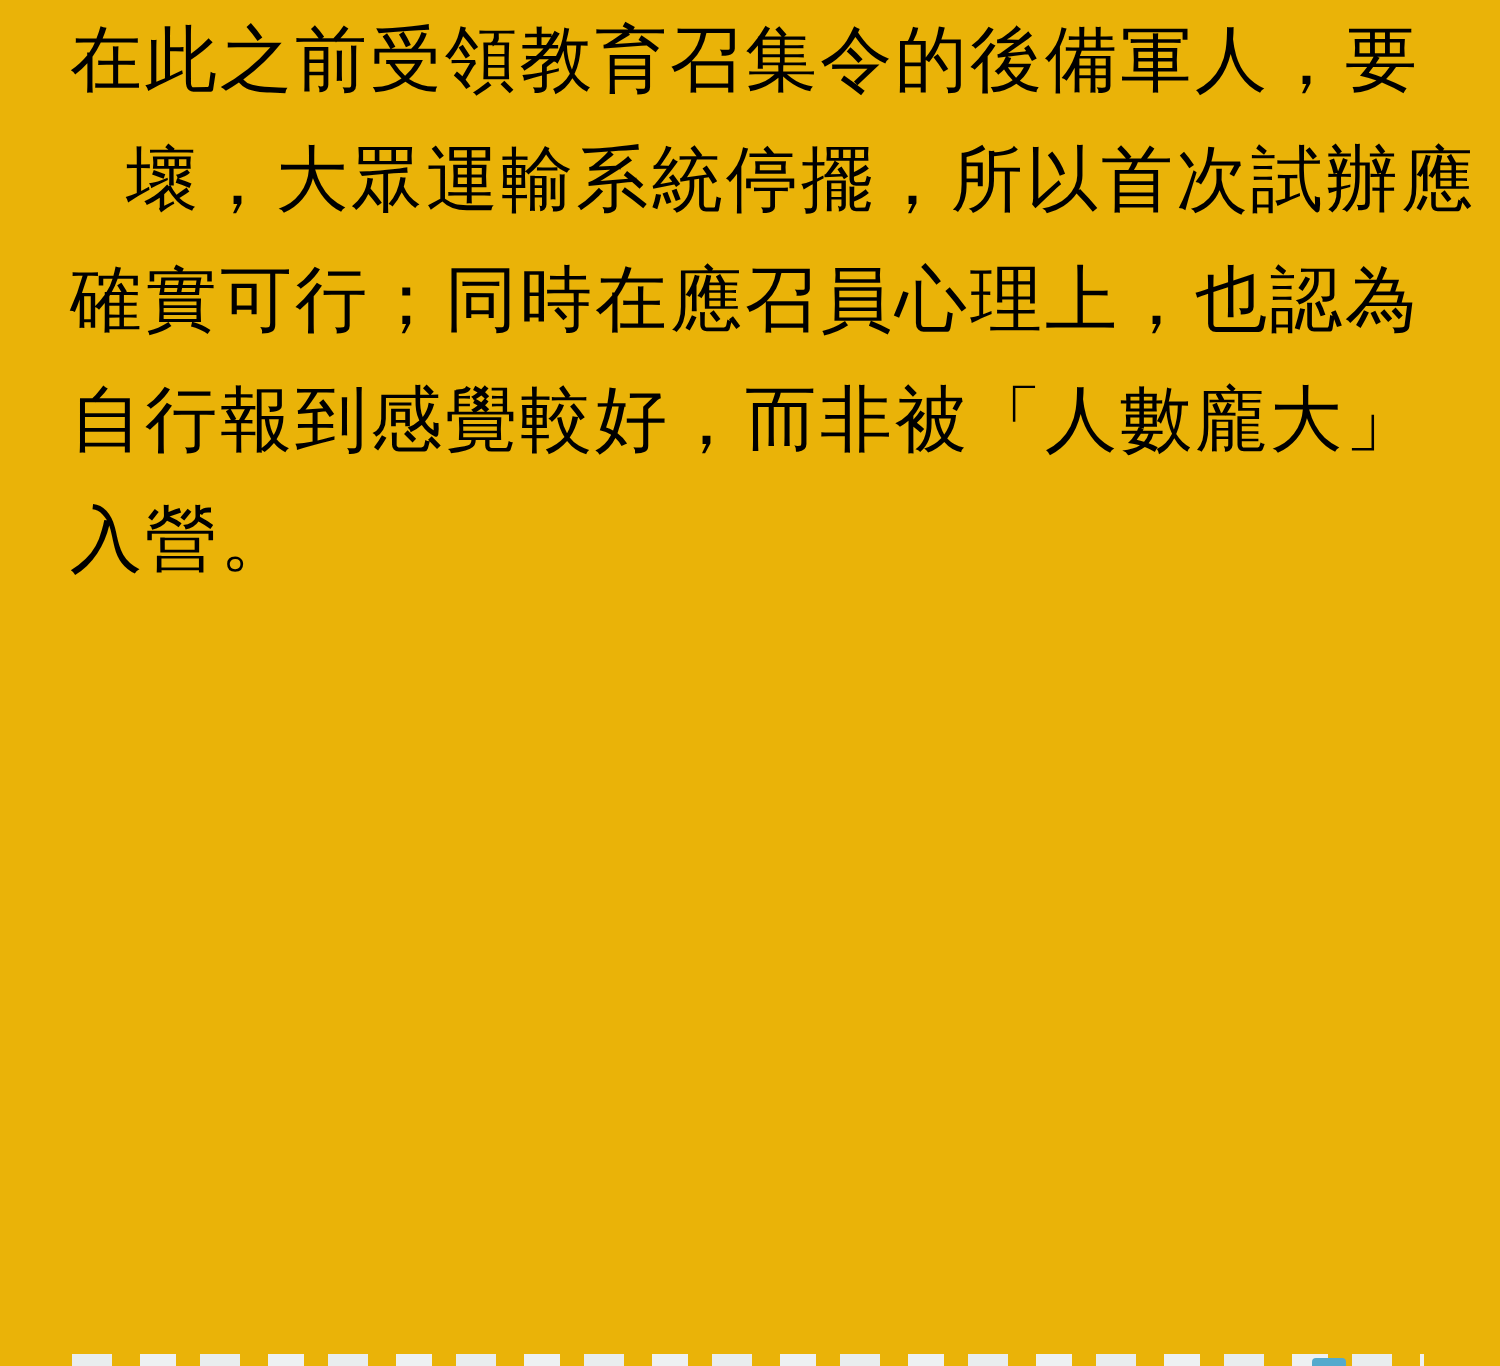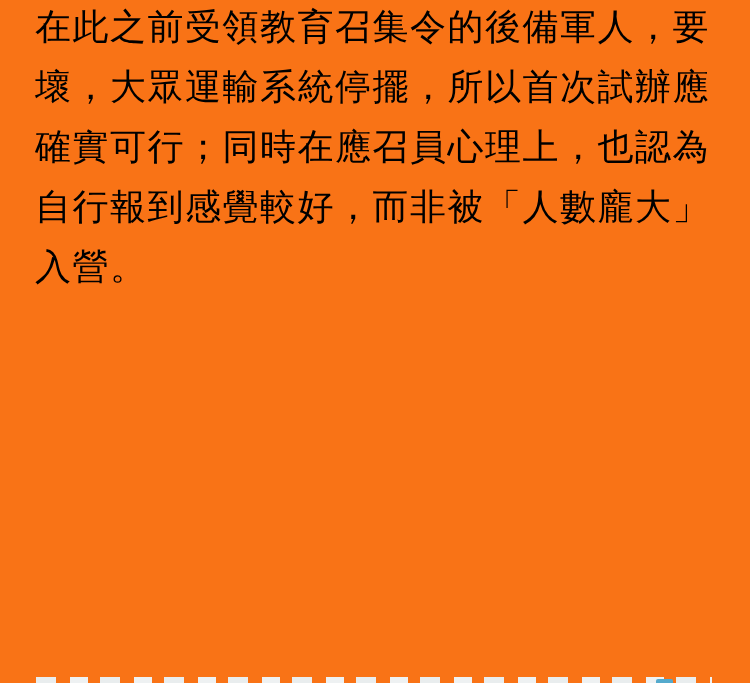--- a/index.html
+++ b/index.html
@@ -57,24 +57,24 @@
     top: 679px;
     width: 17px;
     height: 4px;
     border-radius: 2px 2px 0 0;
     z-index: 2;
   }
 </style>
 </head>
 <body>
 
-<div class="page" style="background: #f97316; font-family: Liberation Mono, monospace;">
+<div class="page" style="background: #eab308;">
   <div class="text-block">
     <p class="line" style="color: rgb(0, 0, 0);">在此之前受領教育召集令的後備軍人，要</p>
-    <p class="line" style="color: rgb(0, 0, 0);">壞，大眾運輸系統停擺，所以首次試辦應</p>
+    <p class="line" style="color: rgb(0, 0, 0); margin-left: 28px;">壞，大眾運輸系統停擺，所以首次試辦應</p>
     <p class="line" style="color: rgb(0, 0, 0);">確實可行；同時在應召員心理上，也認為</p>
     <p class="line" style="color: rgb(0, 0, 0);">自行報到感覺較好，而非被「人數龐大」</p>
     <p class="line" style="color: rgb(0, 0, 0);">入營。</p>
   </div>
 
   <div class="cutoff-strip"></div>
   <div class="blue-sliver" style="background: rgb(84, 170, 205);"></div>
 </div>
 
 </body></html>

